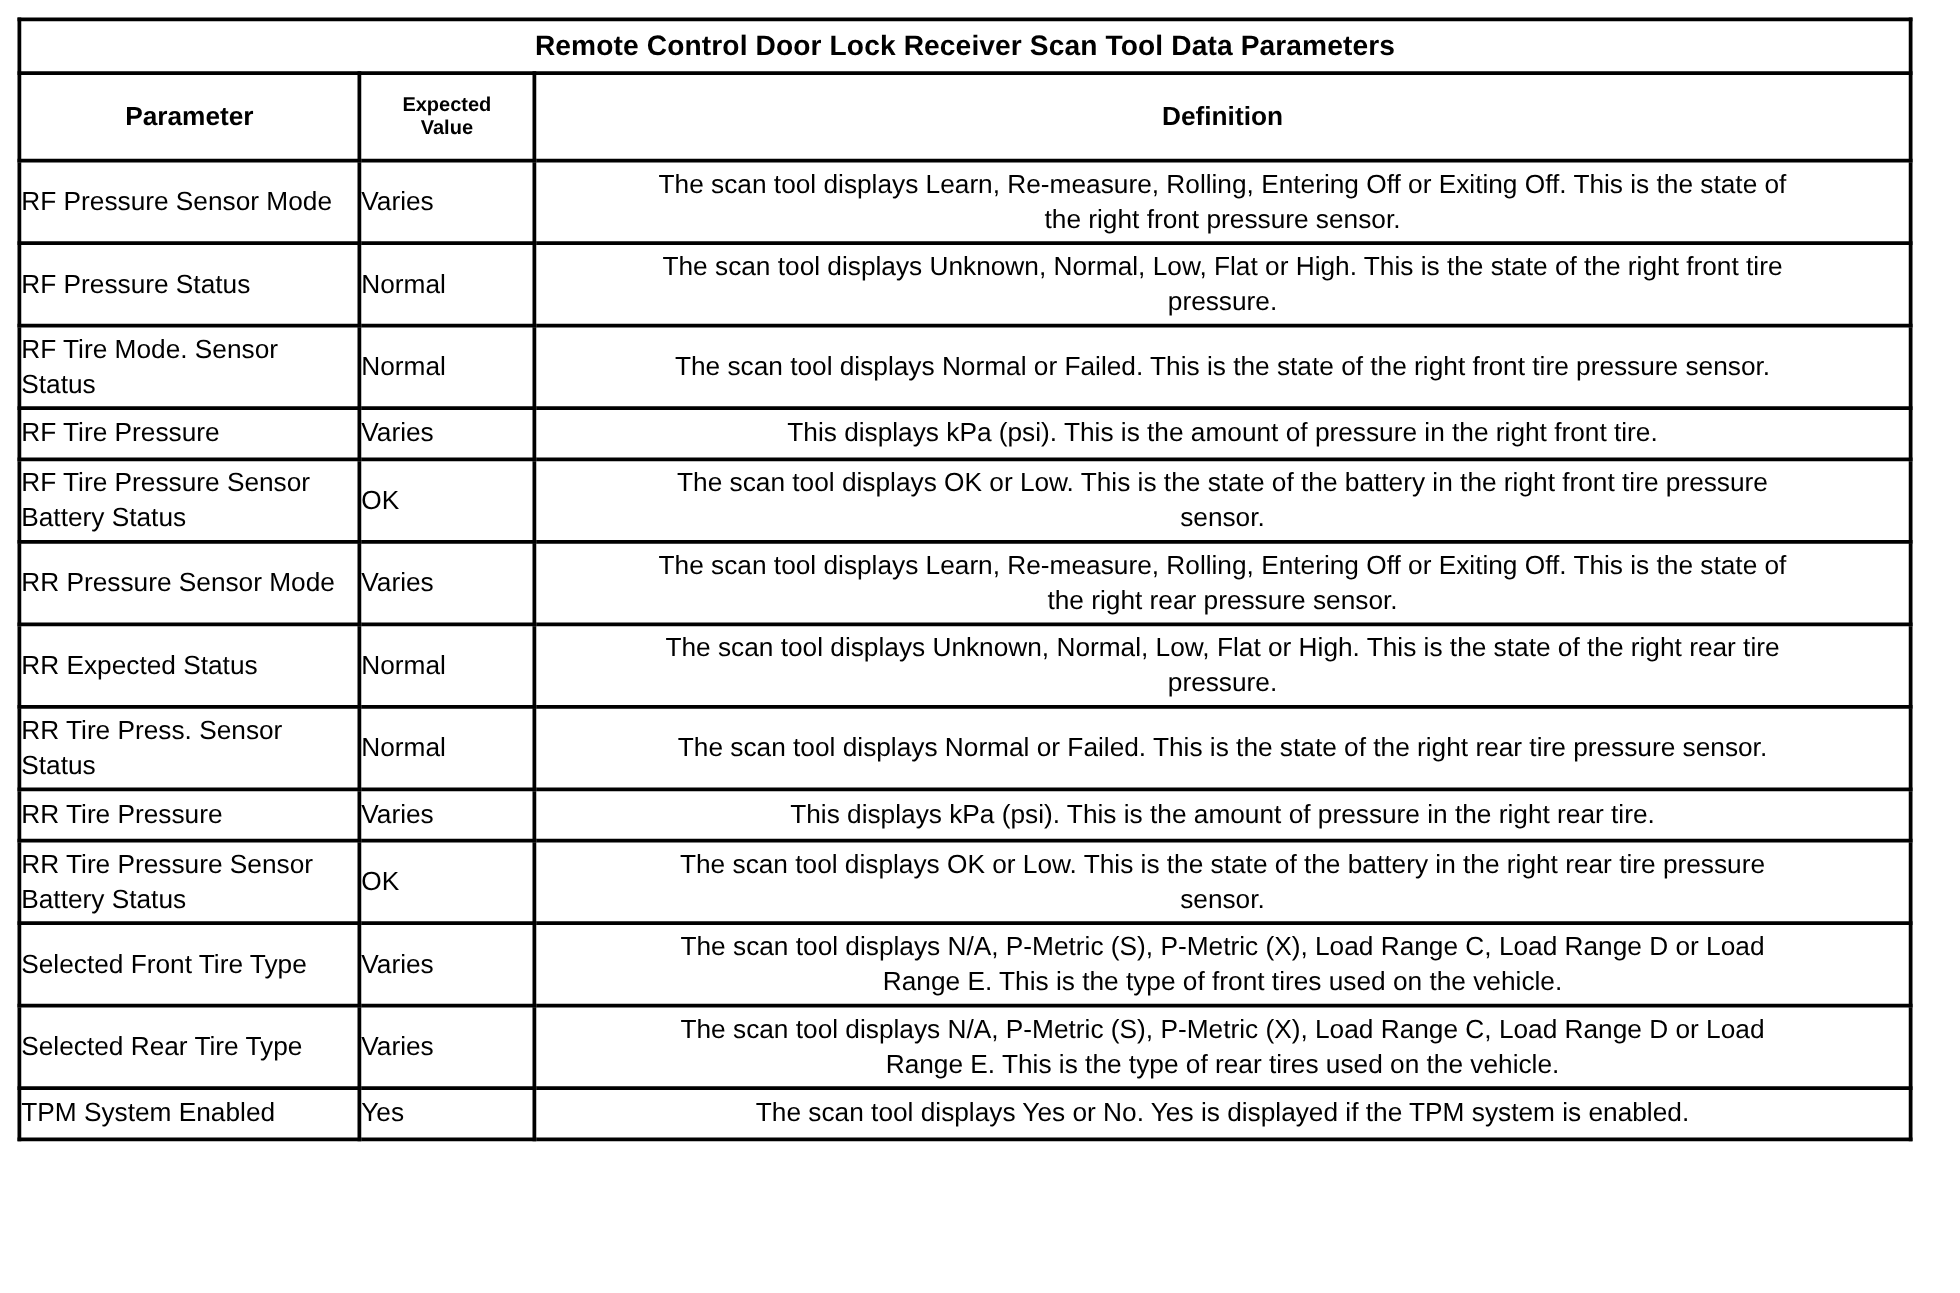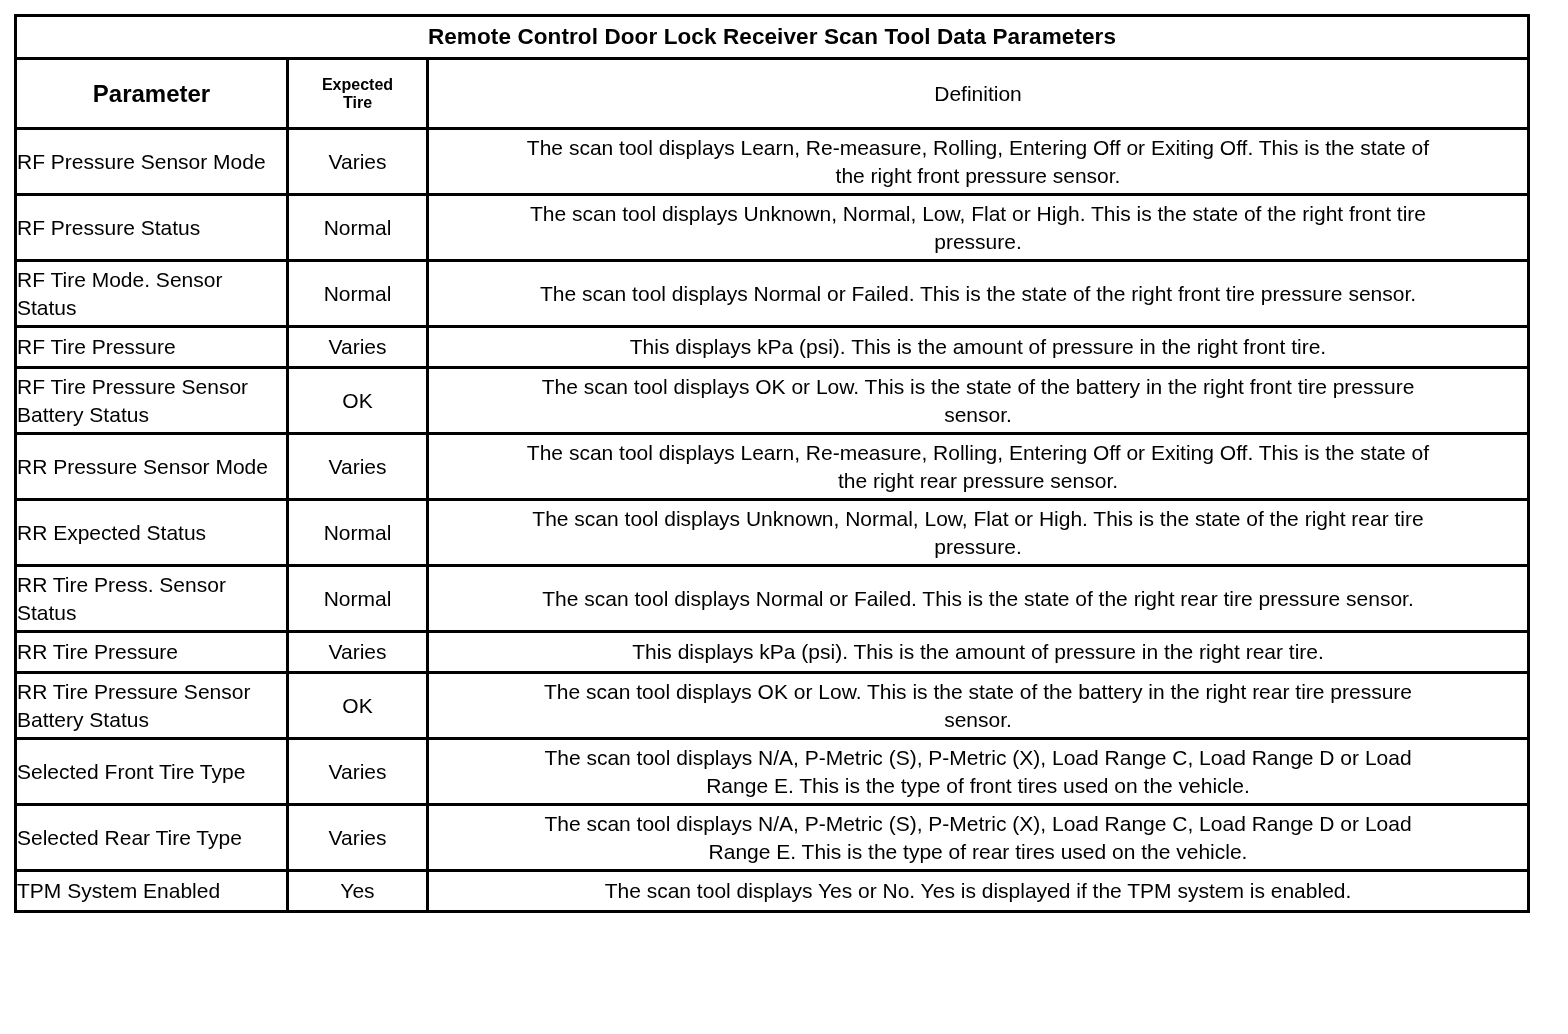--- a/index.html
+++ b/index.html
@@ -53,51 +53,50 @@
     line-height: 1.15;
     height: 40px;
     padding: 4px 6px 6px 6px;
     letter-spacing: 0.1px;
   }
 
   
   .hdr-param {
     text-align: center;
     font-weight: bold;
-    font-size: 24px;
+    font-size: 21px;
     vertical-align: bottom;
     height: 67px;
     padding: 0 4px 7px 4px;
   }
   .hdr-value {
     text-align: center;
     font-weight: bold;
     font-size: 16px;
     line-height: 1.12;
     vertical-align: top;
     padding: 4px 2px 0 2px;
   }
   .hdr-def {
     text-align: center;
-    font-weight: normal;
+    font-weight: bold;
     font-size: 21px;
     vertical-align: bottom;
     padding: 0 4px 7px 4px;
   }
 
   
   .cell-param {
     text-align: left;
     font-size: 21px;
     line-height: 1.30;
     padding: 5px 4px 5px 7px;
     vertical-align: middle;
   }
   .cell-value {
-    text-align: center;
     font-size: 21px;
     line-height: 1.30;
     padding: 5px 3px;
     vertical-align: middle;
   }
   .cell-def {
     text-align: center;
     font-size: 21px;
     line-height: 1.30;
     padding: 5px 6px 5px 7px;
@@ -124,21 +123,21 @@
     <tbody>
 
       <tr>
         <td class="title-cell" colspan="3">Remote Control Door Lock Receiver Scan Tool Data Parameters</td>
       </tr>
 
       <tr>
         <td class="hdr-param">Parameter</td>
         <td class="hdr-value">
           <span>Expected</span><br>
-          <span>Tire</span>
+          <span>Value</span>
         </td>
         <td class="hdr-def">Definition</td>
       </tr>
 
       <tr class="r-tall">
         <td class="cell-param">RF Pressure Sensor Mode</td>
         <td class="cell-value">Varies</td>
         <td class="cell-def">
           <span class="defline">The scan tool displays Learn, Re-measure, Rolling, Entering Off or Exiting Off. This is the state of</span>
           <span class="defline">the right front pressure sensor.</span>

